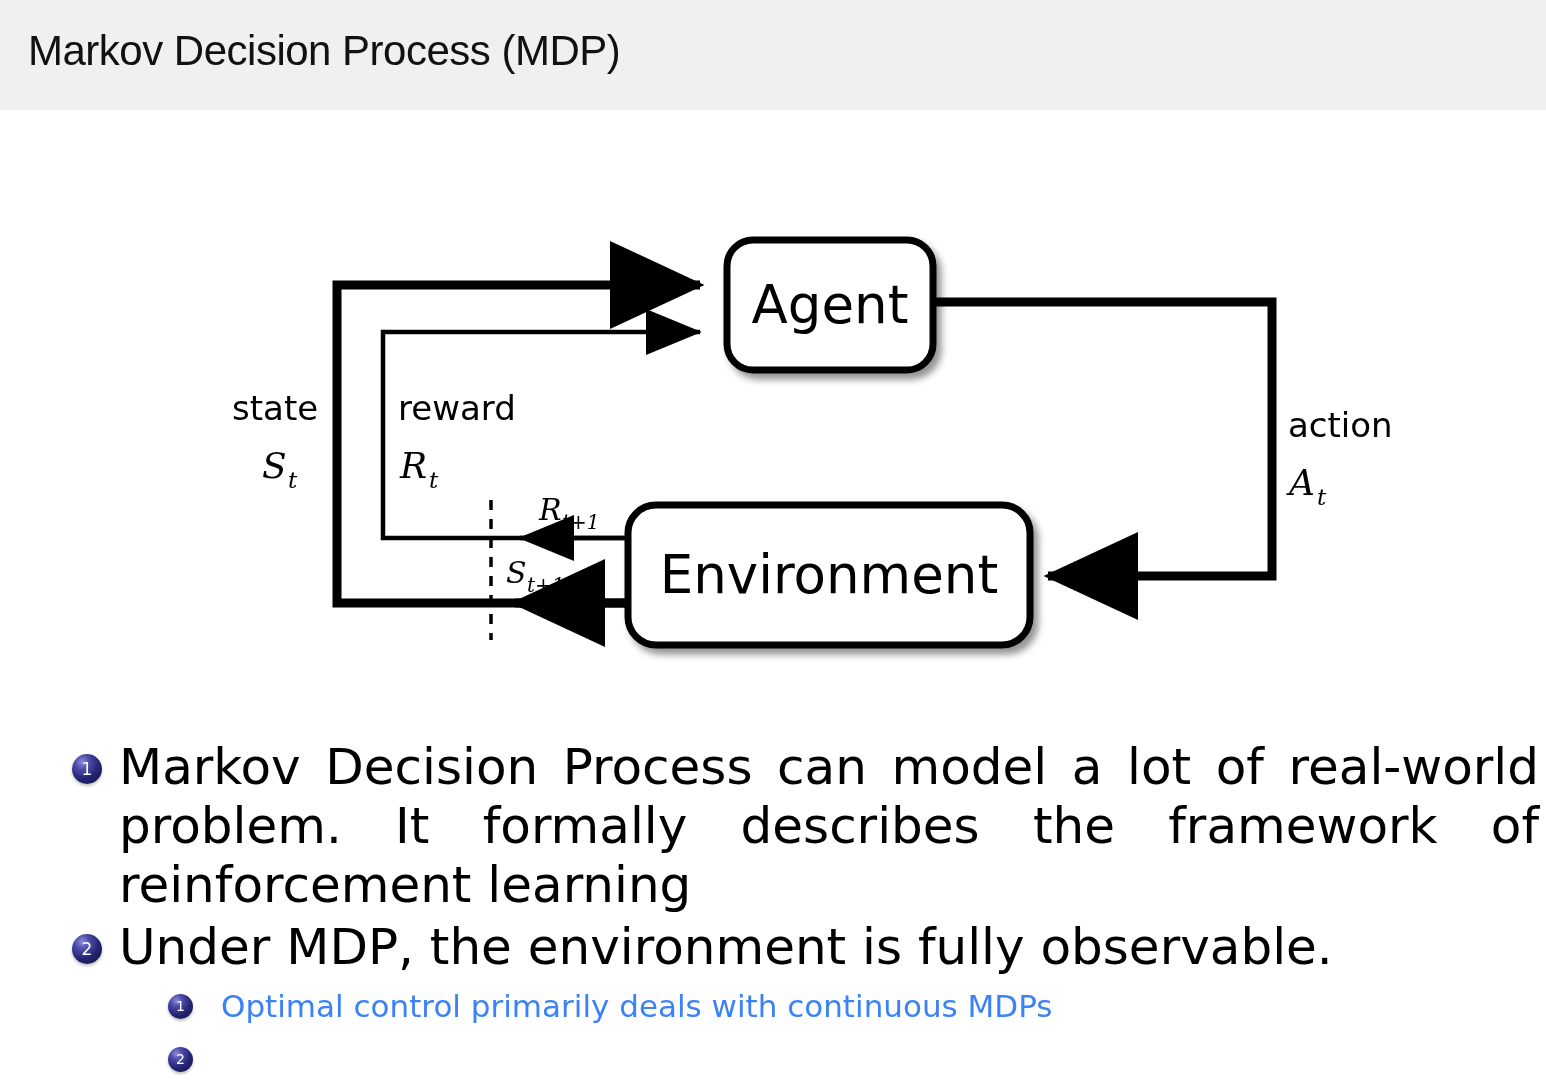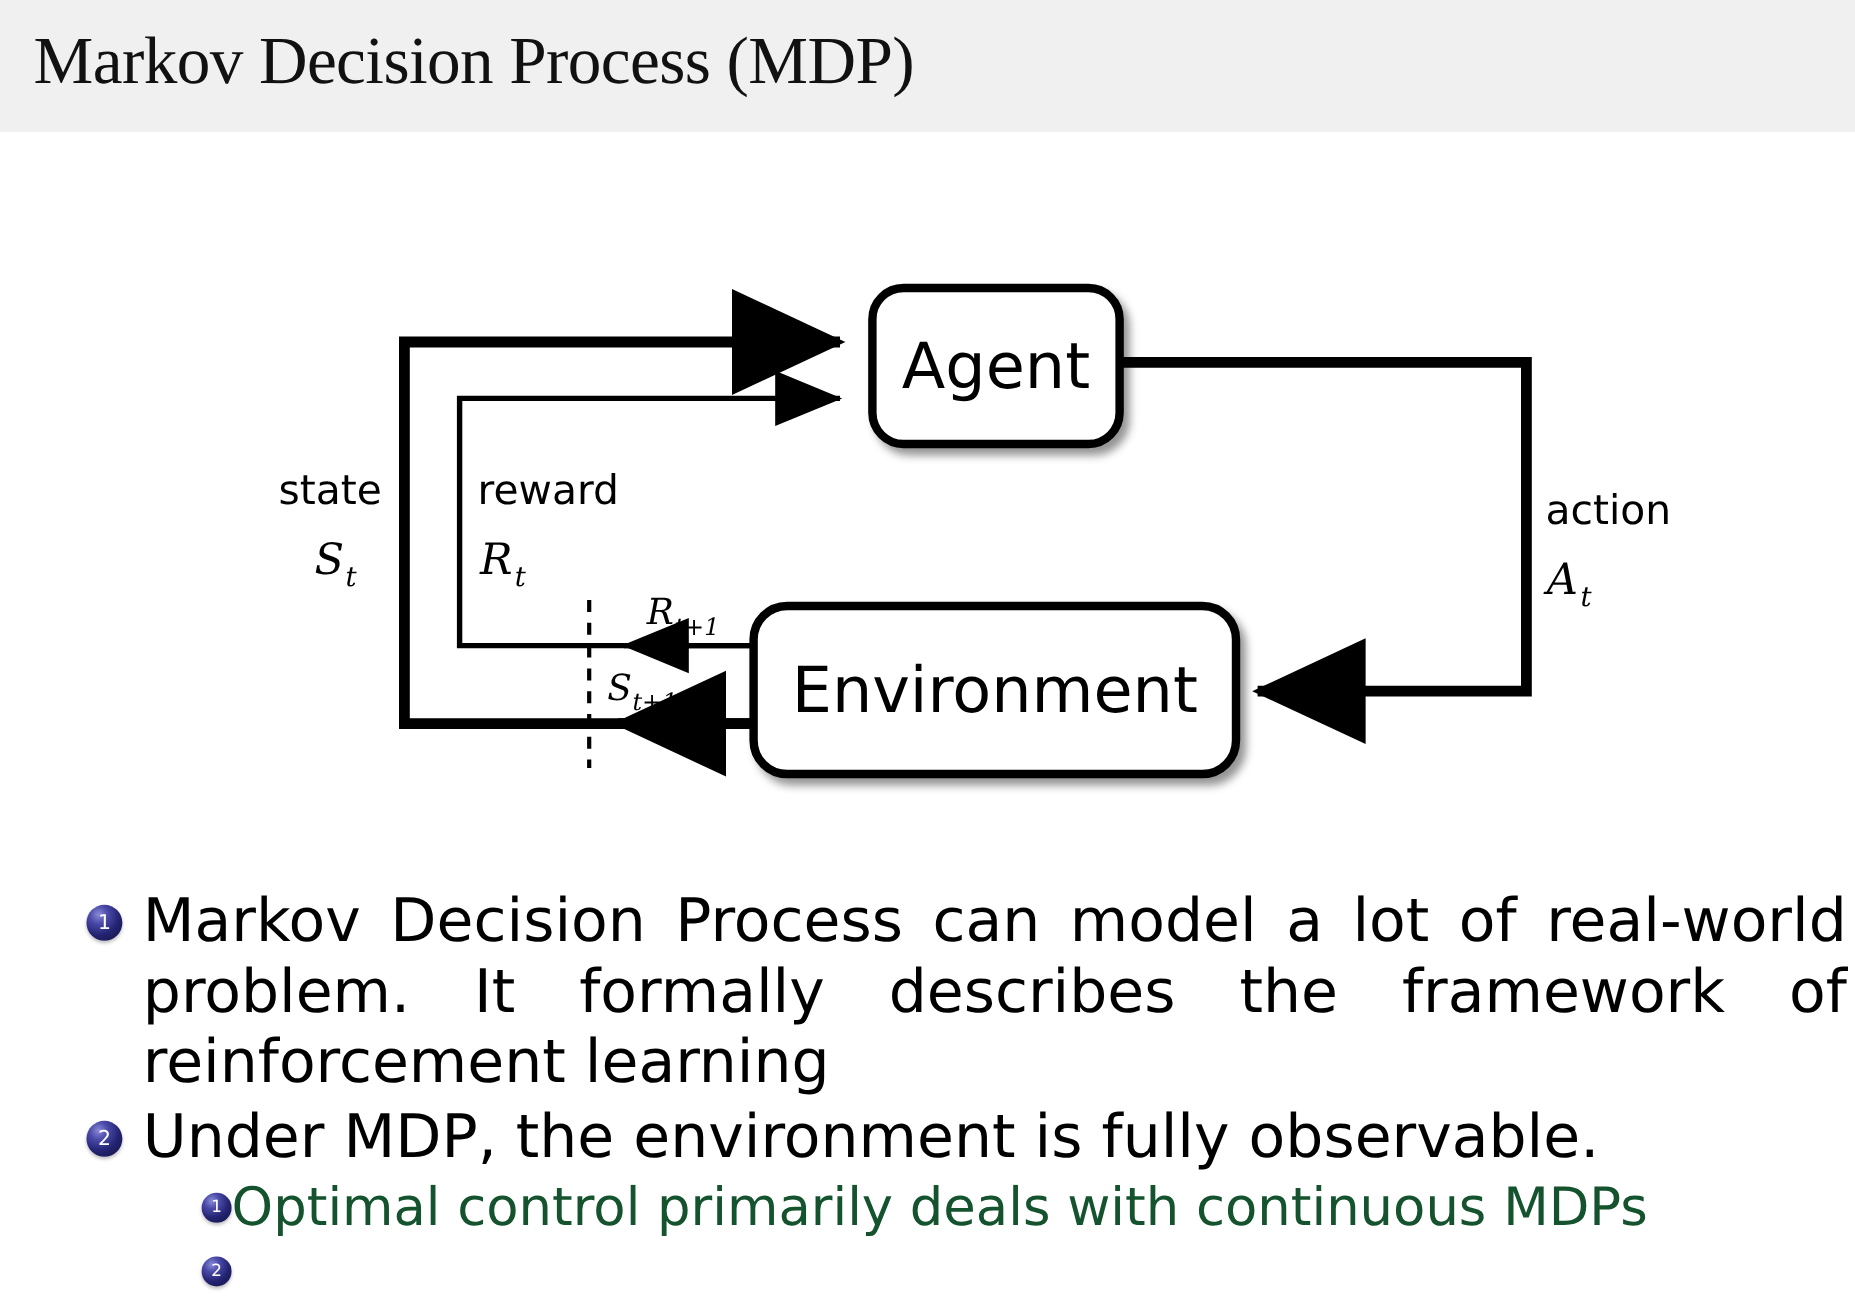--- a/index.html
+++ b/index.html
@@ -23,22 +23,22 @@
     left: 0;
     top: 0;
     width: 1546px;
     height: 110px;
     background: #f0f0f0;
   }
   #slide-title {
     position: absolute;
     left: 28px;
     top: 16px;
-    font-family: Liberation Serif, serif;
-    font-size: 56px;
+    font-family: Liberation Sans, sans-serif;
+    font-size: 42px;
     font-weight: 400;
     line-height: 70px;
     letter-spacing: -0.5px;
     color: #111111;
     white-space: nowrap;
   }
 
   
   #mdp-diagram {
     position: absolute;
@@ -136,24 +136,24 @@
     margin-bottom: 0px;
   }
   .level-2 .bullet-badge {
     width: 25px;
     height: 25px;
     line-height: 25px;
     font-size: 14px;
     margin-top: 14px;
   }
   .level-2 .bullet-text {
-    margin-left: 0;
-    font-size: 44px;
+    margin-left: 28px;
+    font-size: 31px;
     line-height: 53px;
-    color: #14532d;
+    color: #3b82f6;
   }
   .sub-list { margin-top: 2px; }
 </style>
 </head>
 <body>
 
 <div id="slide-header">
   <div id="slide-title">Markov Decision Process (MDP)</div>
 </div>
 

